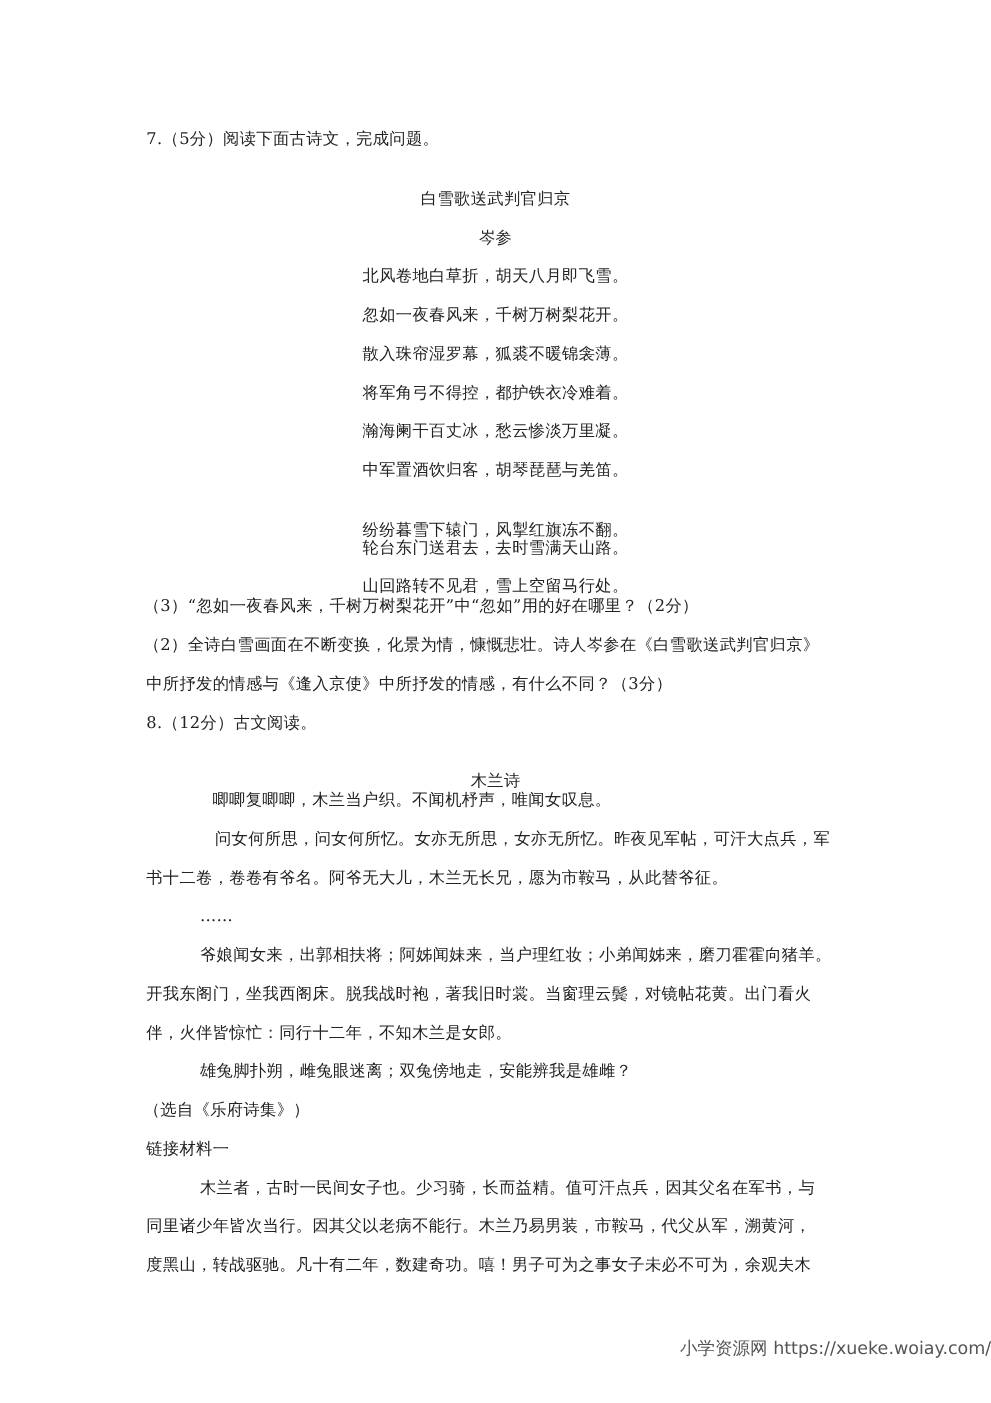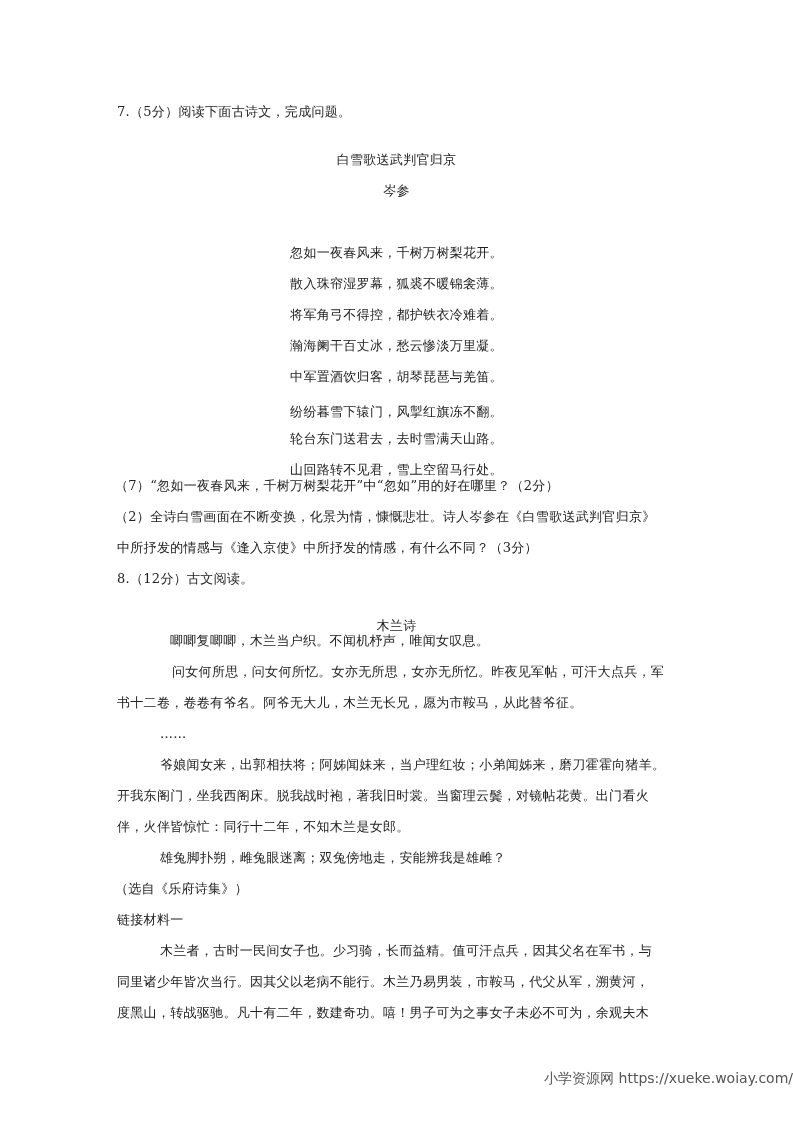--- a/index.html
+++ b/index.html
@@ -23,30 +23,31 @@
 </style>
 </head>
 <body>
 
 <div class="page">
 
   <div class="line" style="top:104px">7.（5分）阅读下面古诗文，完成问题。</div>
   <div class="line center" style="top:136px">白雪歌送武判官归京</div>
   <div class="line center" style="top:167px">岑参</div>
 
+  <div class="line center" style="top:198px">北风卷地白草折，胡天八月即飞雪。</div>
   <div class="line center" style="top:229px">忽如一夜春风来，千树万树梨花开。</div>
   <div class="line center" style="top:260px">散入珠帘湿罗幕，狐裘不暖锦衾薄。</div>
   <div class="line center" style="top:291px">将军角弓不得控，都护铁衣冷难着。</div>
   <div class="line center" style="top:322px">瀚海阑干百丈冰，愁云惨淡万里凝。</div>
   <div class="line center" style="top:353px">中军置酒饮归客，胡琴琵琶与羌笛。</div>
-  <div class="line center" style="top:388px">纷纷暮雪下辕门，风掣红旗冻不翻。</div>
+  <div class="line center" style="top:401px">纷纷暮雪下辕门，风掣红旗冻不翻。</div>
   <div class="line center" style="top:415px">轮台东门送君去，去时雪满天山路。</div>
   <div class="line center" style="top:446px">山回路转不见君，雪上空留马行处。</div>
 
-  <div class="line" style="top:478px; left:115px">（7）“忽如一夜春风来，千树万树梨花开”中“忽如”用的好在哪里？（2分）</div>
+  <div class="line" style="top:478px; left:115px">（3）“忽如一夜春风来，千树万树梨花开”中“忽如”用的好在哪里？（2分）</div>
   <div class="line" style="top:509px; left:115px">（2）全诗白雪画面在不断变换，化景为情，慷慨悲壮。诗人岑参在《白雪歌送武判官归京》</div>
   <div class="line" style="top:540px">中所抒发的情感与《逢入京使》中所抒发的情感，有什么不同？（3分）</div>
 
   <div class="line" style="top:571px">8.（12分）古文阅读。</div>
   <div class="line center" style="top:602px">木兰诗</div>
 
   <div class="line" style="top:633px; left:170px">唧唧复唧唧，木兰当户织。不闻机杼声，唯闻女叹息。</div>
   <div class="line" style="top:664px; left:172px">问女何所思，问女何所忆。女亦无所思，女亦无所忆。昨夜见军帖，可汗大点兵，军</div>
   <div class="line" style="top:695px">书十二卷，卷卷有爷名。阿爷无大儿，木兰无长兄，愿为市鞍马，从此替爷征。</div>
   <div class="line" style="top:726px; left:160px">……</div>

